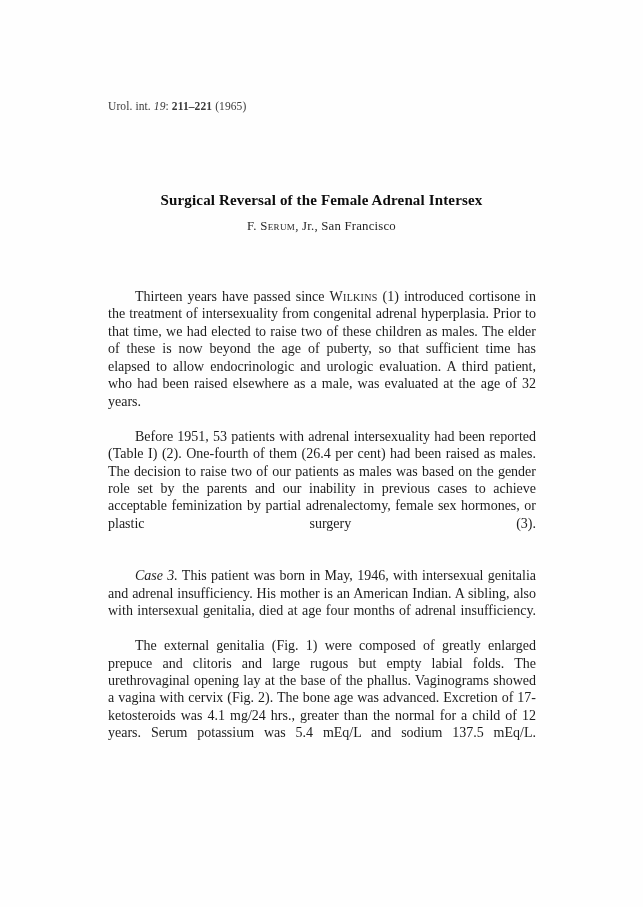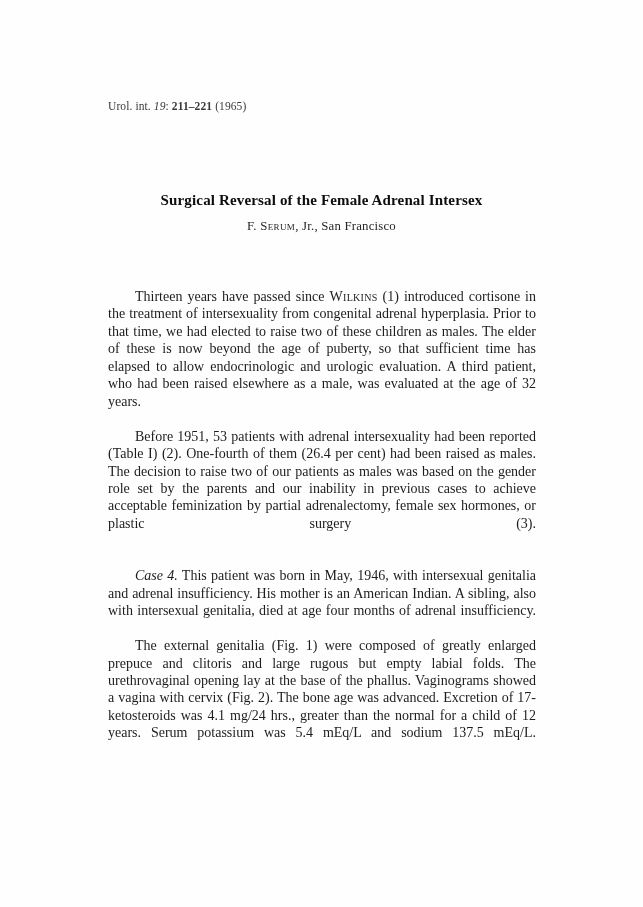--- a/index.html
+++ b/index.html
@@ -125,19 +125,19 @@
     <span class="smallcaps">Serum</span><span>, Jr., San Francisco</span>
   </div>
 
   <div class="body-column">
 
     <p><span>Thirteen years have passed since </span><span class="smallcaps">Wilkins</span><span> (1) introduced cortisone in the treatment of intersexuality from congenital adrenal hyperplasia. Prior to that time, we had elected to raise two of these children as males. The elder of these is now beyond the age of puberty, so that sufficient time has elapsed to allow endocrinologic and urologic evaluation. A third patient, who had been raised elsewhere as a male, was evaluated at the age of 32 years.</span></p>
 
     <p>Before 1951, 53 patients with adrenal intersexuality had been reported (Table I) (2). One-fourth of them (26.4 per cent) had been raised as males. The decision to raise two of our patients as males was based on the gender role set by the parents and our inability in previous cases to achieve acceptable feminization by partial adrenalectomy, female sex hormones, or plastic surgery (3).</p>
 
 
-    <p class="gap-before"><span class="case-label">Case 4.</span><span> This patient was born in May, 1946, with intersexual genitalia and adrenal insufficiency. His mother is an American Indian. A sibling, also with intersexual genitalia, died at age four months of adrenal insufficiency.</span></p>
+    <p class="gap-before"><span class="case-label">Case 3.</span><span> This patient was born in May, 1946, with intersexual genitalia and adrenal insufficiency. His mother is an American Indian. A sibling, also with intersexual genitalia, died at age four months of adrenal insufficiency.</span></p>
 
     <p>The external genitalia (Fig. 1) were composed of greatly enlarged prepuce and clitoris and large rugous but empty labial folds. The urethrovaginal opening lay at the base of the phallus. Vaginograms showed a vagina with cervix (Fig. 2). The bone age was advanced. Excretion of 17-ketosteroids was 4.1 mg/24 hrs., greater than the normal for a child of 12 years. Serum potassium was 5.4 mEq/L and sodium 137.5 mEq/L.</p>
 
   </div>
 
 </div>
 
 </body></html>

